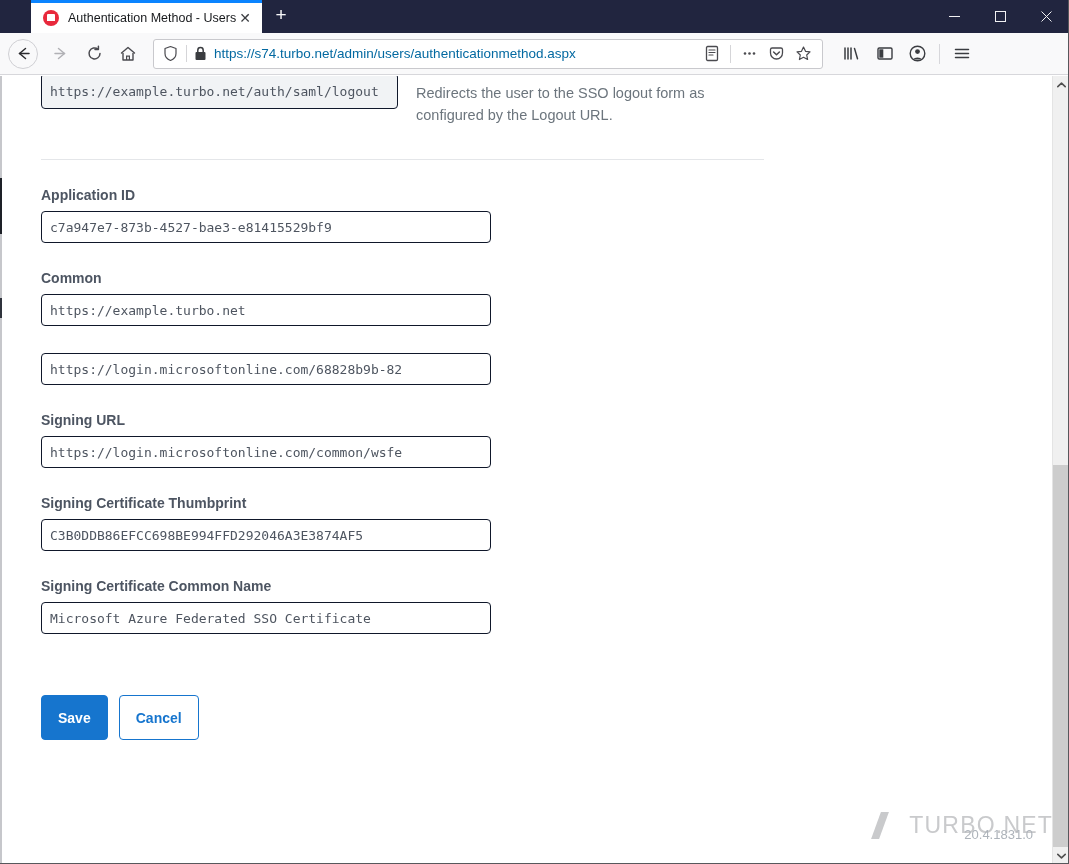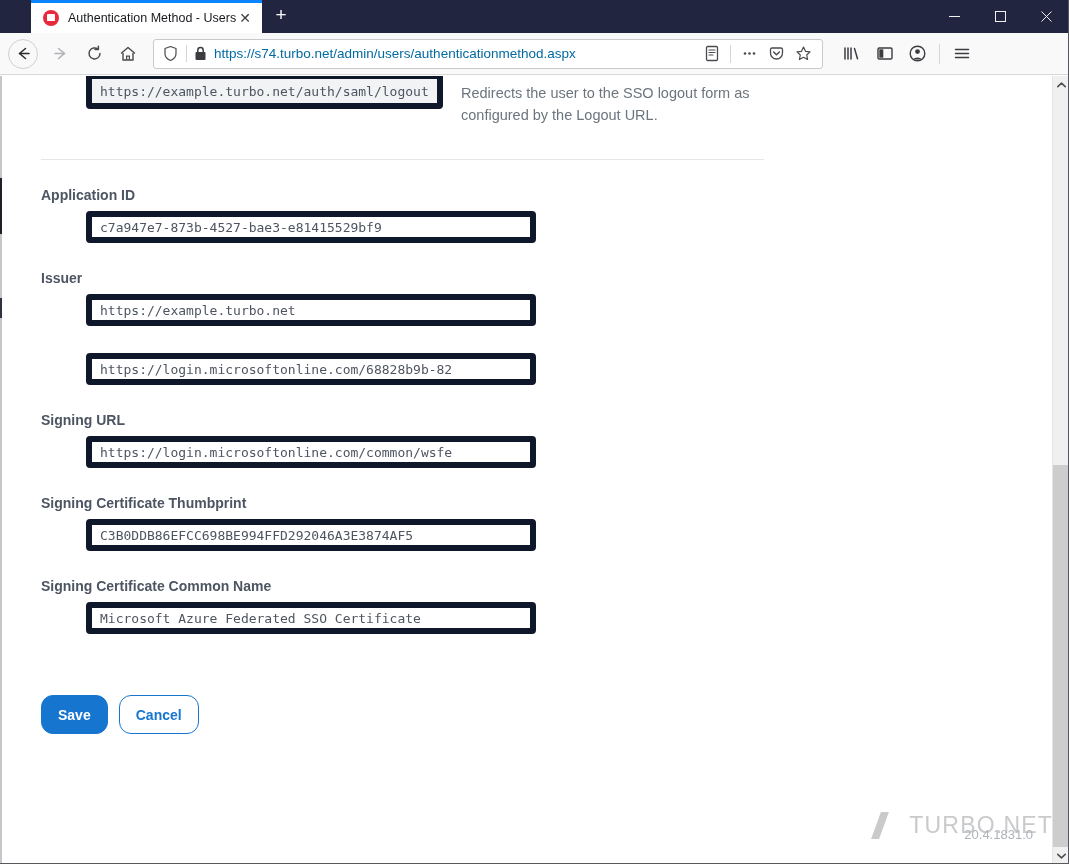--- a/index.html
+++ b/index.html
@@ -190,28 +190,27 @@
 
   .form-area { padding: 0 0 0 41px; }
 
   .row-top {
     display: flex;
     align-items: flex-start;
     padding-top: 5px;
   }
   .input {
     height: 32px;
-    border: 6px solid #0f172a;
+    border: 1px solid #0f172a;
     border-radius: 4px;
     background: #ffffff;
     display: flex;
     align-items: center;
     padding: 0 8px;
     overflow: hidden;
-    margin-left: 45px;
   }
   .input .val {
     font-family: "DejaVu Sans Mono", monospace;
     font-size: 13px;
     color: #4e5560;
     white-space: nowrap;
     letter-spacing: 0;
   }
   .input.readonly { background: #f1f3f5; }
   .input.w-logout { width: 357px; height: 36px; margin-top: -8px; }
@@ -241,22 +240,22 @@
     margin-bottom: 8px;
     display: block;
   }
 
   .actions {
     margin-top: 61px;
     display: flex;
     gap: 11px;
   }
   .btn {
-    height: 39px;
-    border-radius: 12px;
+    height: 45px;
+    border-radius: 4px;
     font-size: 14px;
     font-weight: bold;
     display: flex;
     align-items: center;
     justify-content: center;
     padding: 0 16px;
   }
   .btn-primary {
     background: #1675ce;
     color: #ffffff;
@@ -498,21 +497,21 @@
         <div class="divider"></div>
 
         <div class="field">
           <span class="label">Application ID</span>
           <div class="input w-field">
             <span class="val">c7a947e7-873b-4527-bae3-e81415529bf9</span>
           </div>
         </div>
 
         <div class="field">
-          <span class="label">Issuer</span>
+          <span class="label">Common</span>
           <div class="input w-field">
             <span class="val">https://example.turbo.net</span>
           </div>
         </div>
 
         <div class="field">
           <div class="input w-field">
             <span class="val">https://login.microsoftonline.com/68828b9b-82</span>
           </div>
         </div>

